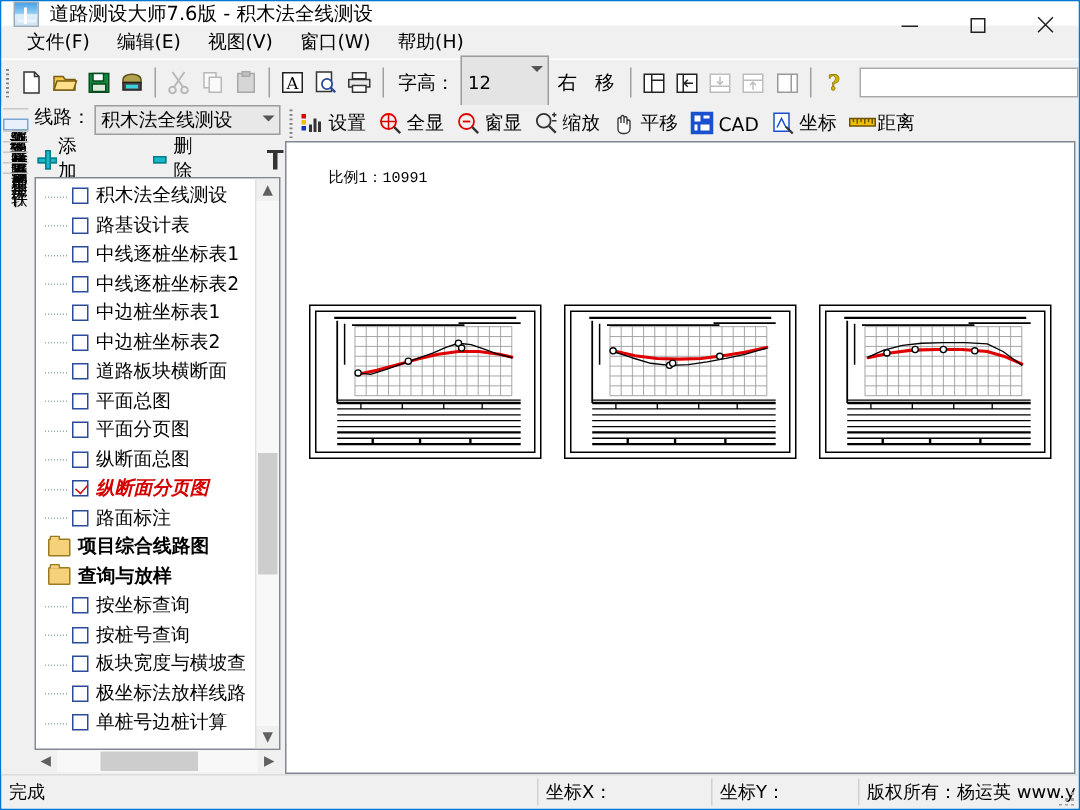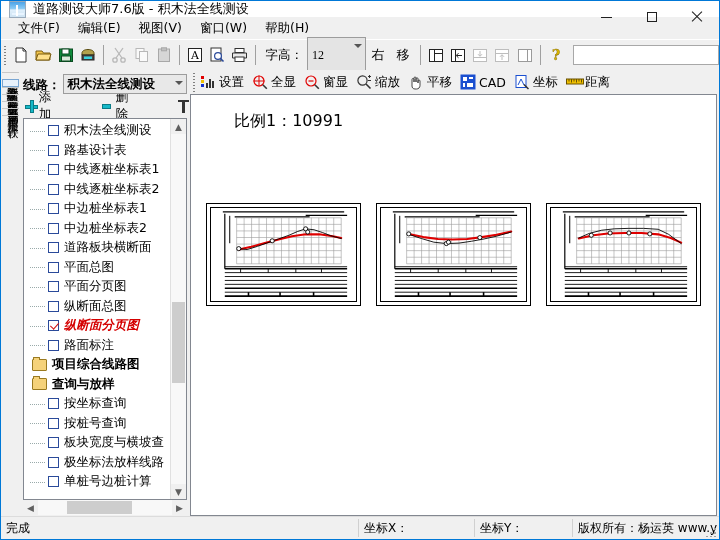--- a/index.html
+++ b/index.html
@@ -37,41 +37,41 @@
   
   .toolbar1{height:30px;background:#f0f0f0;display:flex;align-items:center;flex:0 0 auto;
             border-top:1px solid #fff;position:relative;}
   .grip{width:6px;height:20px;margin-left:2px;margin-right:2px;
         background:repeating-linear-gradient(to bottom,#808080 0 1px,transparent 1px 3px);
         background-size:2px 3px;background-repeat:repeat-y;background-position:1px 1px;}
   .tb-btn{width:26px;height:24px;display:flex;align-items:center;justify-content:center;position:relative;}
   .tb-sep{width:1px;height:20px;background:#a0a0a0;margin:0 4px;}
   .lbl-zigao{font-size:12.5px;margin-left:6px;margin-right:4px;white-space:nowrap;}
   .combo-h{width:68px;height:36px;background:#e4e4e4;border:1px solid #9c9c9c;
-           display:flex;align-items:center;position:relative;box-sizing:border-box;font-family:Liberation Serif, serif;}
+           display:flex;align-items:center;position:relative;box-sizing:border-box;}
   .combo-h span{padding-left:4px;font-size:12px;}
   .combo-arr{position:absolute;right:3px;top:6px;width:0;height:0;
              border-left:4px solid transparent;border-right:4px solid transparent;border-top:4px solid #555;}
   .tb-text{font-size:13px;margin:0 6px;white-space:nowrap;}
   .tb-pane{width:170px;height:20px;background:#fff;border:1px solid #a8a8a8;margin-left:6px;box-sizing:border-box;}
 
   
   .bodyarea{flex:1 1 auto;display:flex;min-height:0;position:relative;background:#f0f0f0;}
 
   
   .vtabs{width:19px;flex:0 0 auto;background:#f0f0f0;display:flex;flex-direction:column;
          align-items:center;padding-top:2px;}
   .vtab{writing-mode:vertical-rl;text-orientation:upright;font-size:11px;line-height:11px;
         letter-spacing:-1px;padding:3px 1px;border-top:1px solid #c8c8c8;color:#000;
         white-space:nowrap;width:17px;box-sizing:border-box;text-align:center;}
   .vtab.sel{border:1px solid #7aa6d2;background:#e8f1fb;}
 
   
   .leftpanel{width:170px;flex:0 0 auto;display:flex;flex-direction:column;background:#f0f0f0;}
-  .route-row{display:flex;align-items:flex-end;height:24px;padding-left:3px;flex:0 0 auto;font-weight:bold;}
+  .route-row{display:flex;align-items:flex-start;height:24px;padding-left:3px;flex:0 0 auto;}
   .route-lbl{font-size:12.5px;white-space:nowrap;}
   .route-combo{flex:1 1 auto;height:20px;background:#e8e8e8;border:1px solid #9c9c9c;margin-left:2px;
                margin-right:3px;position:relative;display:flex;align-items:center;box-sizing:border-box;}
   .route-combo span{padding-left:4px;font-size:12.5px;white-space:nowrap;}
   .act-row{display:flex;align-items:center;height:24px;padding-left:5px;flex:0 0 auto;gap:36px;}
   .act-item{display:flex;align-items:center;margin-right:10px;}
   .act-item span.t{font-size:12.5px;margin-left:5px;}
   .plus{position:relative;width:13px;height:13px;}
   .plus:before{content:"";position:absolute;left:0;top:5px;width:13px;height:4px;background:#16b9c8;border:1px solid #0b7b86;box-sizing:border-box;}
   .plus:after{content:"";position:absolute;left:5px;top:0;width:4px;height:13px;background:#16b9c8;border:1px solid #0b7b86;box-sizing:border-box;}
@@ -113,21 +113,21 @@
 
   
   .rightpanel{flex:1 1 auto;display:flex;flex-direction:column;min-width:0;padding-right:2px;}
   .toolbar2{height:24px;background:#f0f0f0;display:flex;align-items:center;flex:0 0 auto;}
   .t2btn{display:flex;align-items:center;margin-right:8px;white-space:nowrap;}
   .t2btn .t{font-size:12.5px;margin-left:3px;}
   .ic{width:16px;height:16px;position:relative;flex:0 0 auto;}
 
   .canvas{flex:1 1 auto;background:#fff;border:1px solid #828790;margin:0 0 0 0;position:relative;
           overflow:hidden;box-sizing:border-box;}
-  .scale-txt{position:absolute;left:43px;top:16px;font-size:16px;white-space:nowrap;}
+  .scale-txt{position:absolute;left:28px;top:16px;font-size:10px;white-space:nowrap;font-family:Liberation Mono, monospace;}
   .thumbrow{position:absolute;left:0;right:0;top:108px;display:flex;justify-content:space-around;padding:0 8px;}
   .thumb{width:155px;height:103px;background:#fff;border:1px solid #000;padding:3px;box-sizing:border-box;}
   .thumb-inner{width:100%;height:100%;border:1px solid #000;position:relative;box-sizing:border-box;background:#fff;}
 
   
   .statusbar{height:22px;background:#f0f0f0;display:flex;align-items:center;flex:0 0 auto;
              border-top:1px solid #dcdcdc;font-size:12px;position:relative;}
   .st-cell{height:18px;display:flex;align-items:center;padding-left:5px;white-space:nowrap;overflow:hidden;}
   .st-sep{width:1px;height:18px;background:#d0d0d0;}
   .grip-corner{position:absolute;right:2px;bottom:2px;width:12px;height:12px;

